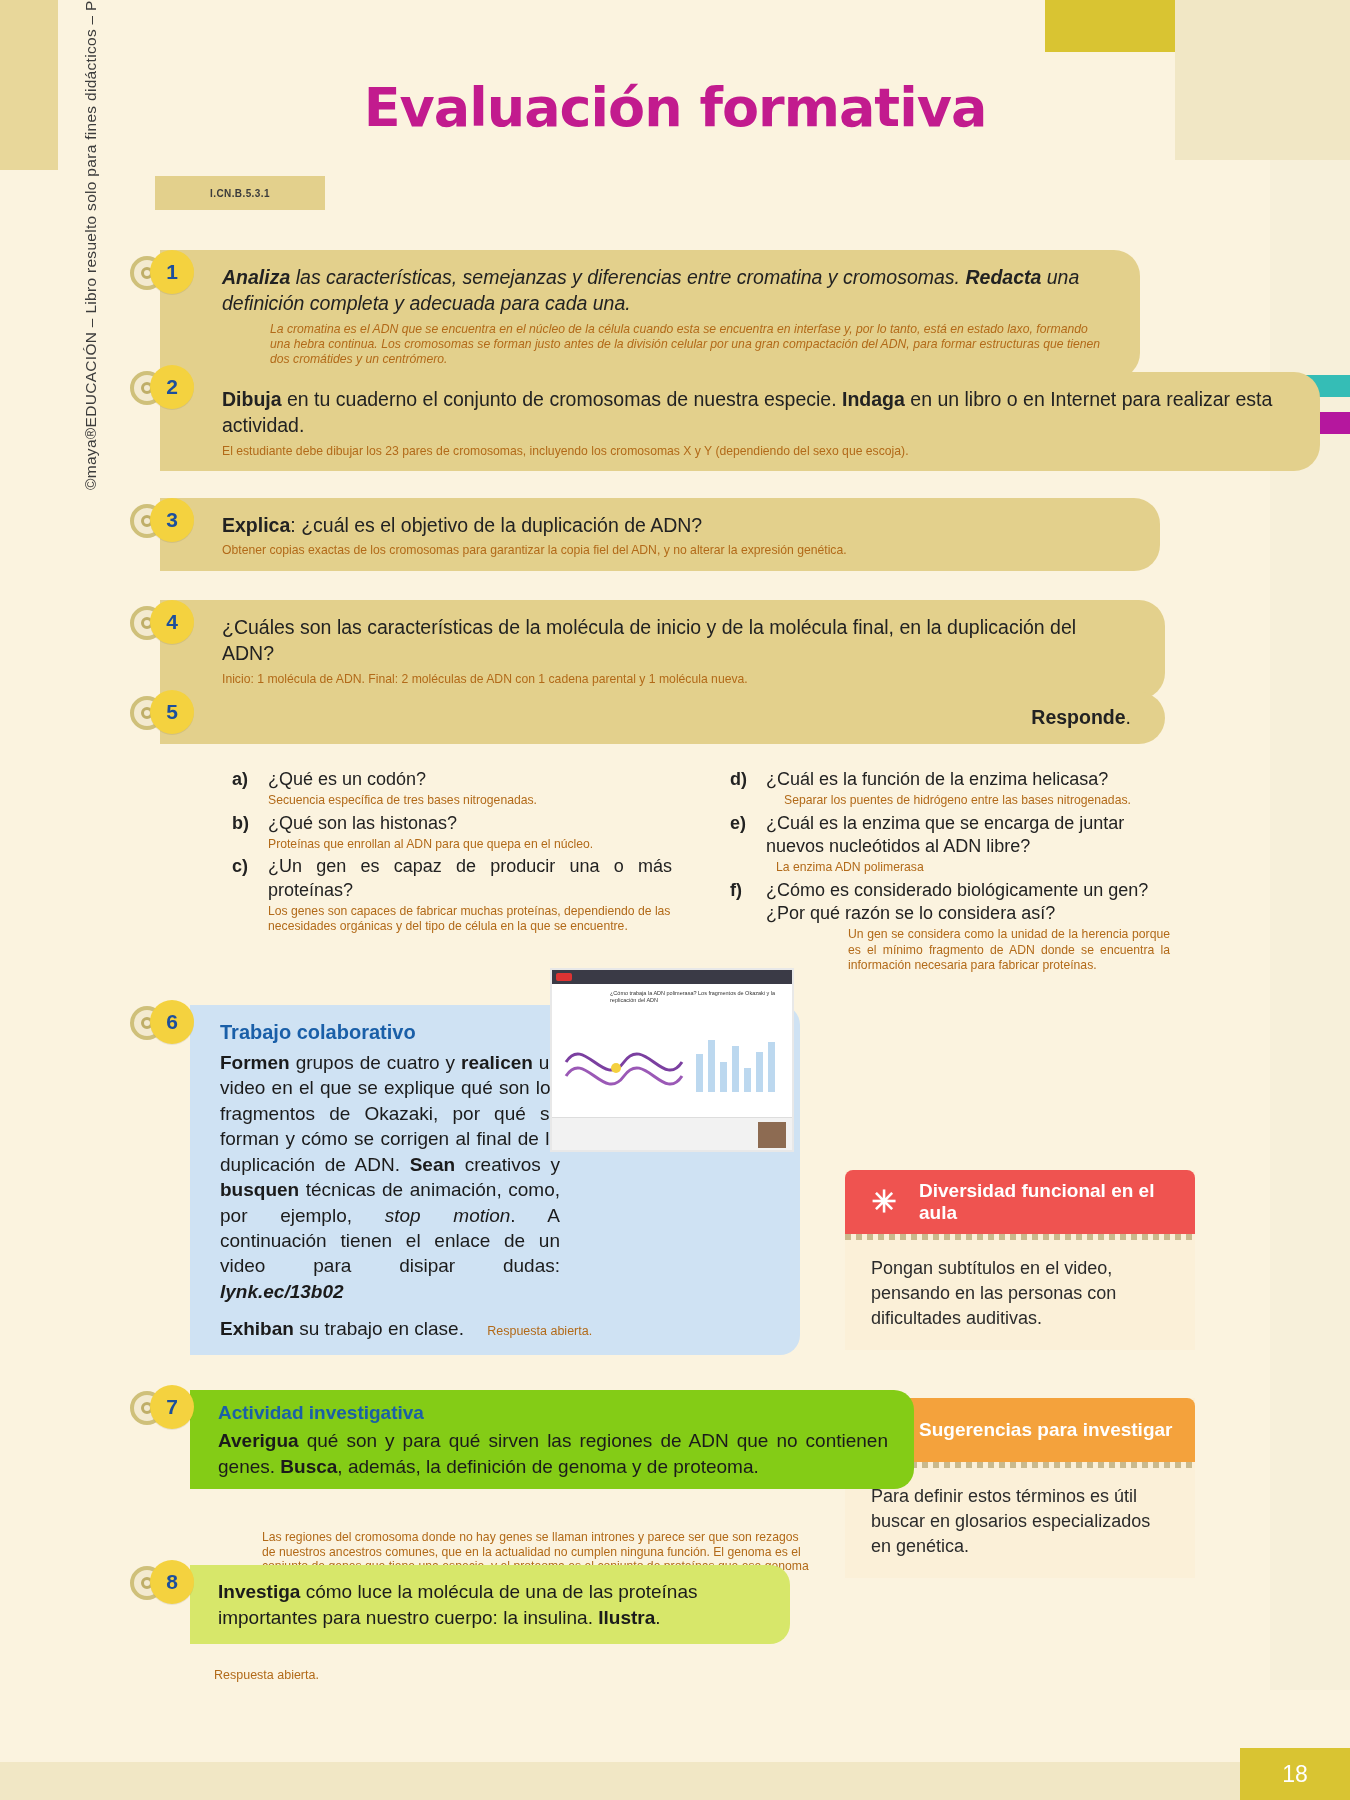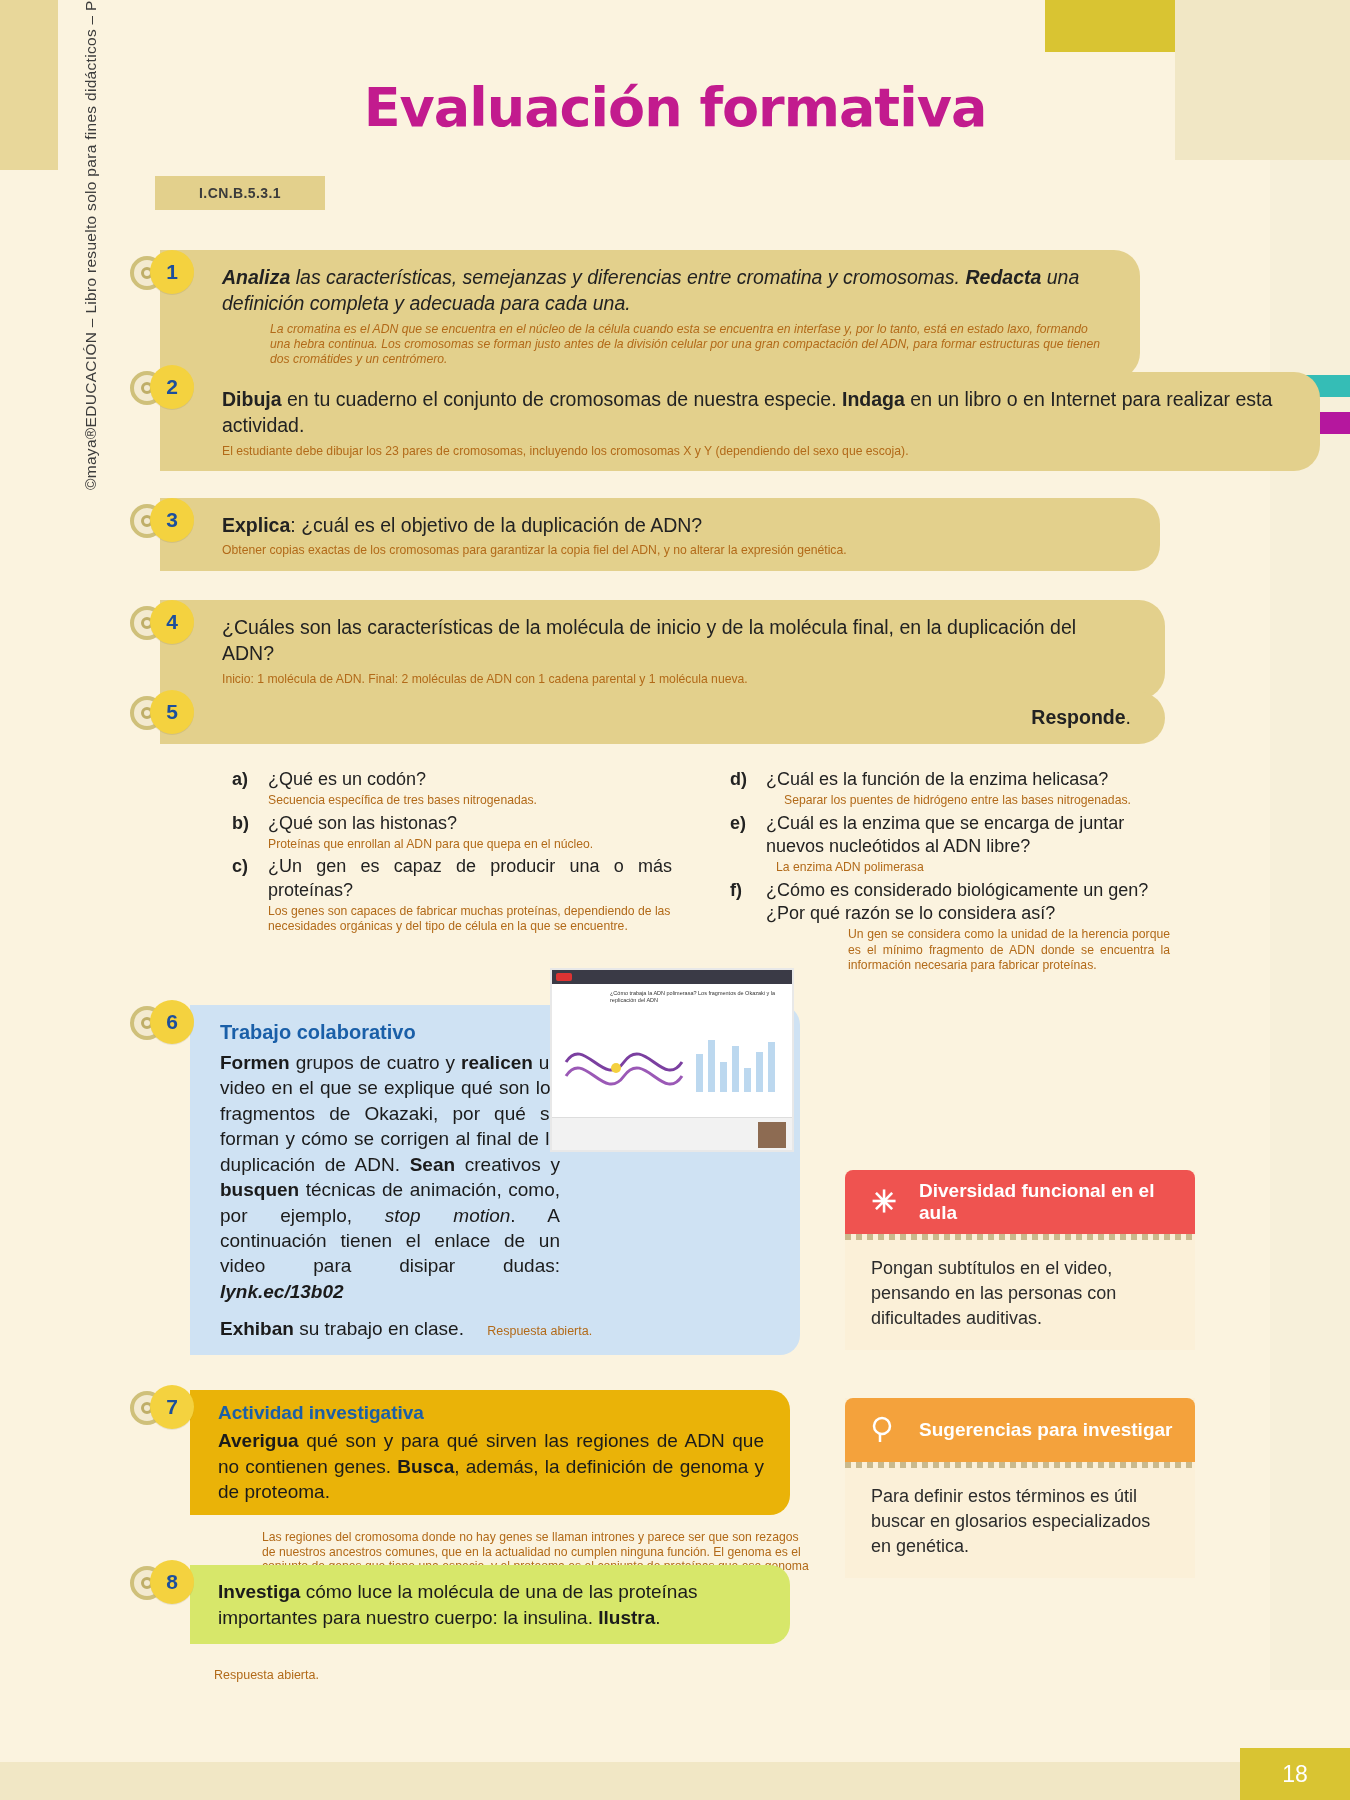--- a/index.html
+++ b/index.html
@@ -93,21 +93,21 @@
     font-family: "DejaVu Sans", sans-serif;
     letter-spacing: -1px;
   }
 
   .code-tag {
     position: absolute;
     left: 155px; top: 176px;
     width: 170px; height: 34px;
     background: #e3d08c;
     color: #3b3b3b;
-    font-size: 14px;
+    font-size: 10px;
     font-weight: bold;
     display: flex;
     align-items: center;
     justify-content: center;
     letter-spacing: .4px;
   }
 
   
   .side-text {
     position: absolute;
@@ -327,22 +327,22 @@
     padding: 16px 22px 18px 26px;
     font-size: 18px;
     line-height: 1.4;
     color: #2b2b2b;
   }
 
   
   .block7 {
     position: absolute;
     left: 190px; top: 1390px;
-    width: 600px;
-    background: #eab308;
+    width: 724px;
+    background: #84cc16;
     border-radius: 0 20px 20px 0;
     padding: 12px 26px 10px 28px;
     box-sizing: border-box;
   }
   .block7-title {
     color: #1a5fa8;
     font-weight: bold;
     font-size: 19px;
     margin-bottom: 4px;
   }

